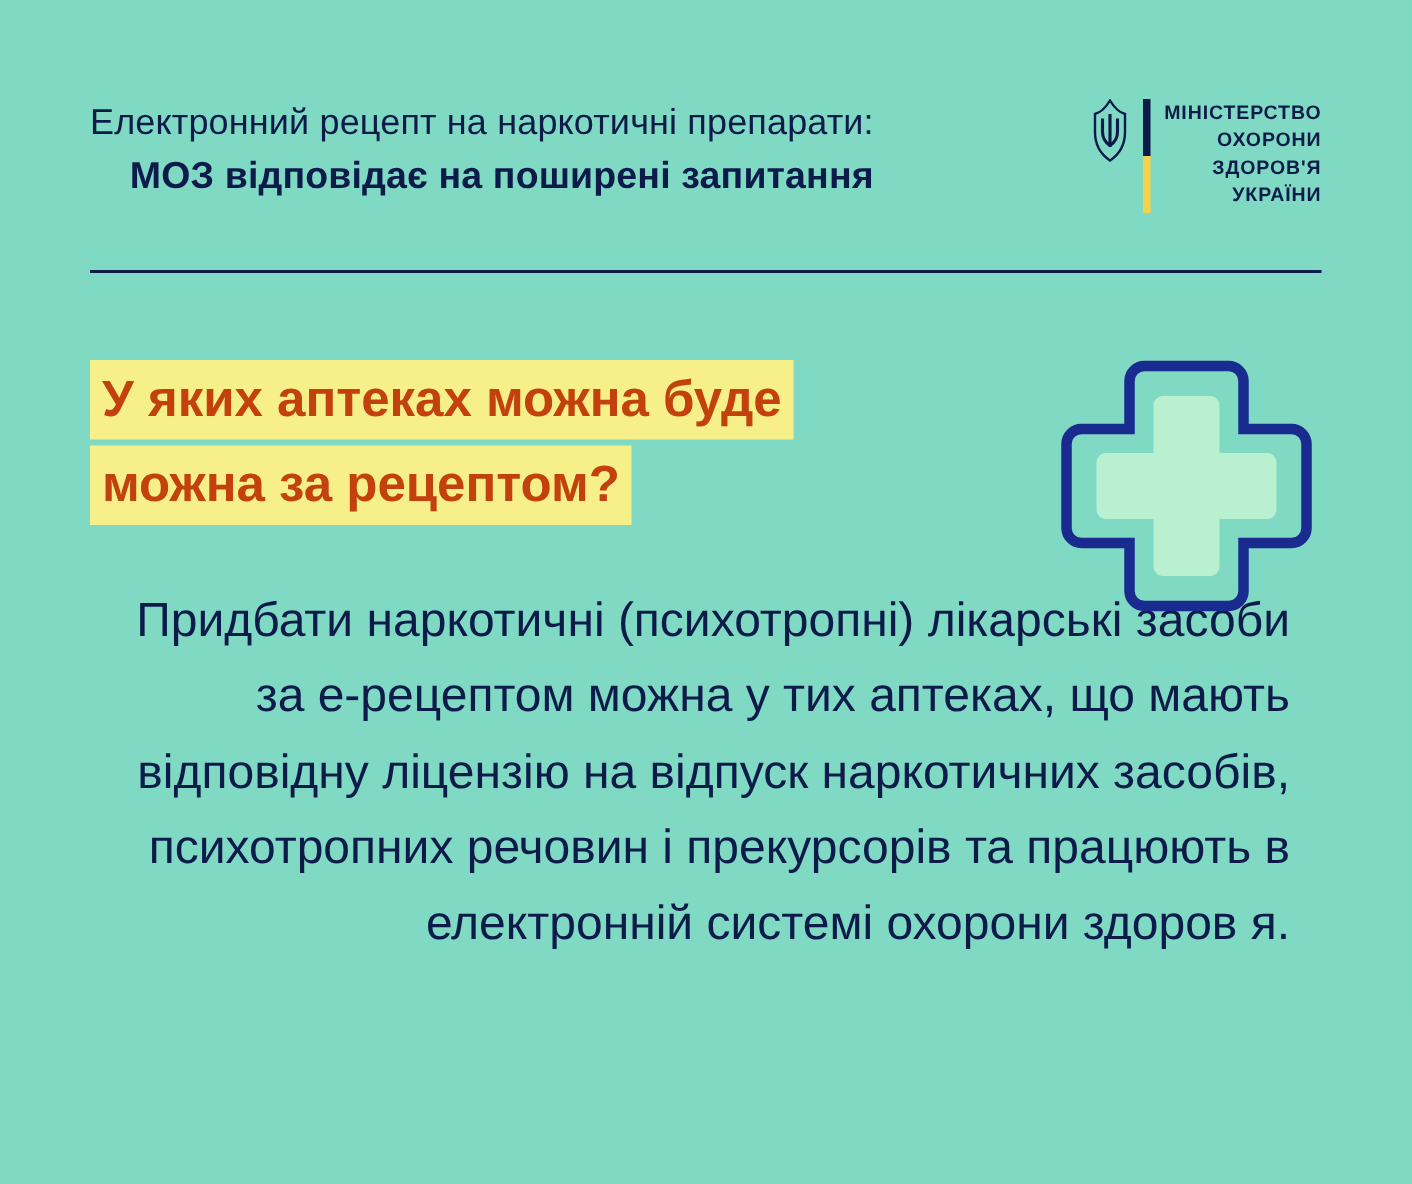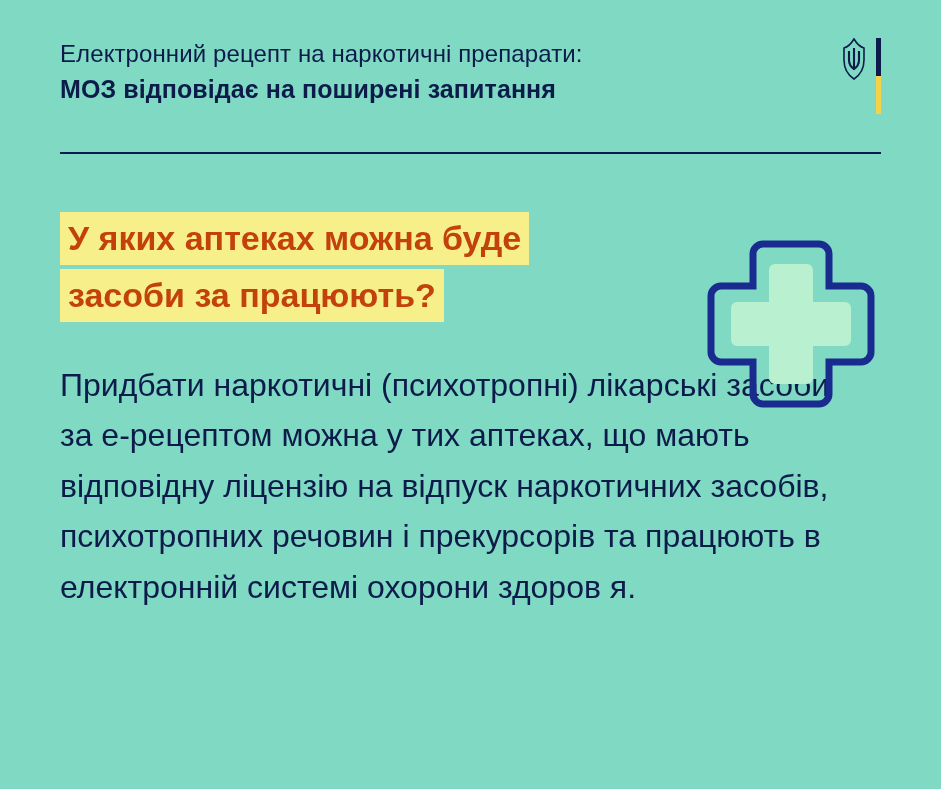--- a/index.html
+++ b/index.html
@@ -14,21 +14,22 @@
     color: #0d1b4b;
     overflow: hidden;
     position: relative;
   }
 
   .page {
     position: relative;
     width: 941px;
     height: 789px;
     box-sizing: border-box;
-    padding: 36px 60px 0 60px;
+    padding: 64px 60px 0 60px;
+    text-align: right;
   }
 
   
   .header {
     display: flex;
     align-items: flex-start;
     justify-content: space-between;
   }
   .header-text {
     max-width: 660px;
@@ -147,29 +148,35 @@
       <svg class="logo-emblem" viewBox="0 0 26 42" aria-hidden="true">
         <path d="M13 1 C16 6 19 9 23 10 L23 22 C23 31 19 37 13 41 C7 37 3 31 3 22 L3 10 C7 9 10 6 13 1 Z" fill="none" stroke="#0d1b4b" stroke-width="1.6"></path>
         <path d="M13 10 L13 32 M8 13 L8 22 C8 26 10 29 13 31 M18 13 L18 22 C18 26 16 29 13 31" fill="none" stroke="#0d1b4b" stroke-width="2.1"></path>
       </svg>
 
       <div class="logo-bars">
         <div class="bar-blue"></div>
         <div class="bar-yellow"></div>
       </div>
 
+      <div class="logo-words">
+        <div>МІНІСТЕРСТВО</div>
+        <div>ОХОРОНИ</div>
+        <div>ЗДОРОВ'Я</div>
+        <div>УКРАЇНИ</div>
+      </div>
     </div>
 
   </div>
 
   <div class="divider"></div>
 
   <div class="question">
     <div class="question-line">У яких аптеках можна буде</div>
-    <div class="question-line">засоби за працюють?</div>
+    <div class="question-line">можна за рецептом?</div>
   </div>
 
   <div class="answer">Придбати наркотичні (психотропні) лікарські засоби за е-рецептом можна у тих аптеках, що мають відповідну ліцензію на відпуск наркотичних засобів, психотропних речовин і прекурсорів та працюють в електронній системі охорони здоров я.</div>
 
   <div class="cross-wrap">
     <svg viewBox="0 0 176 176" width="176" height="176" aria-hidden="true">
       <path d="M60 8 H116 A10 10 0 0 1 126 18 V50 H158 A10 10 0 0 1 168 60 V116 A10 10 0 0 1 158 126 H126 V158 A10 10 0 0 1 116 168 H60 A10 10 0 0 1 50 158 V126 H18 A10 10 0 0 1 8 116 V60 A10 10 0 0 1 18 50 H50 V18 A10 10 0 0 1 60 8 Z" fill="none" stroke="#1a2b8f" stroke-width="7"></path>
       <path d="M72 28 H104 A6 6 0 0 1 110 34 V66 H142 A6 6 0 0 1 148 72 V104 A6 6 0 0 1 142 110 H110 V142 A6 6 0 0 1 104 148 H72 A6 6 0 0 1 66 142 V110 H34 A6 6 0 0 1 28 104 V72 A6 6 0 0 1 34 66 H66 V34 A6 6 0 0 1 72 28 Z" fill="#b9f0cf"></path>
     </svg>
   </div>

